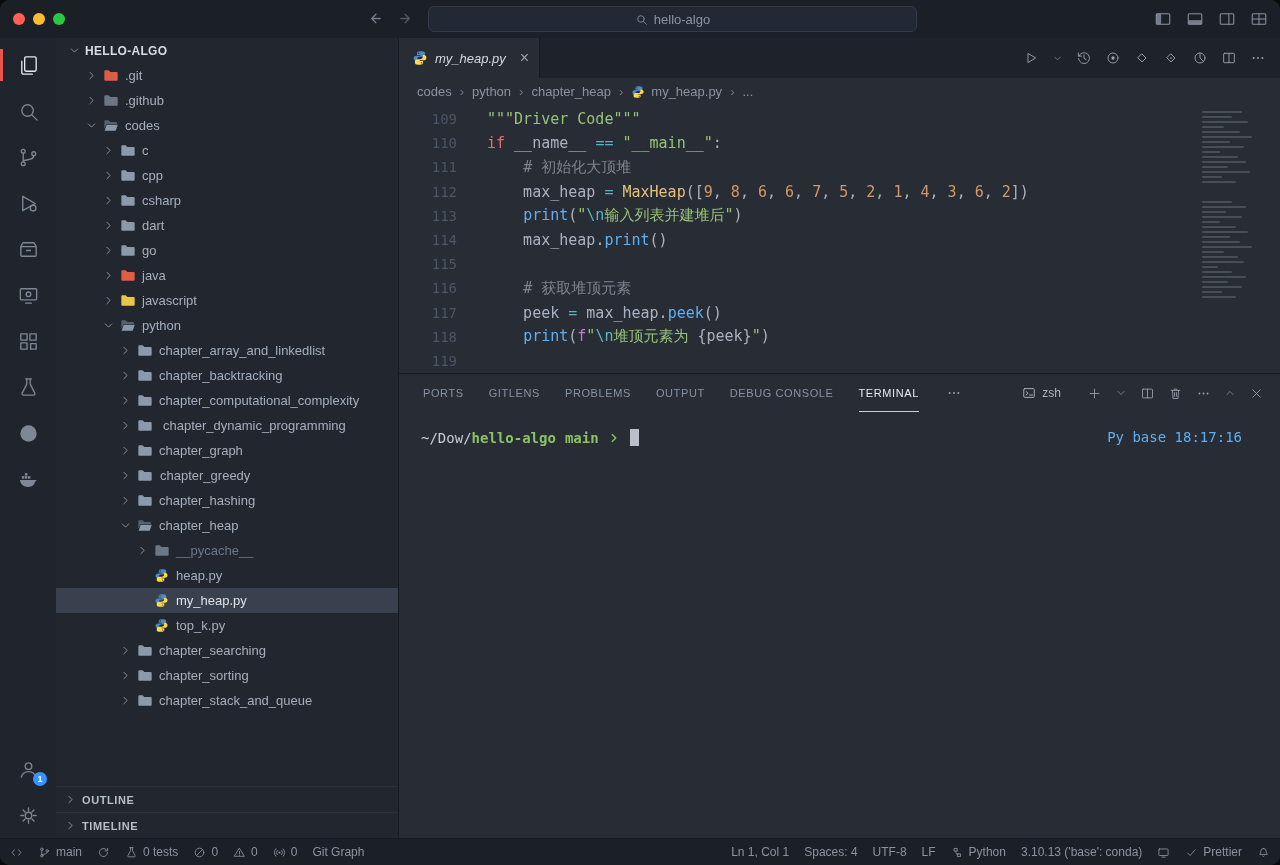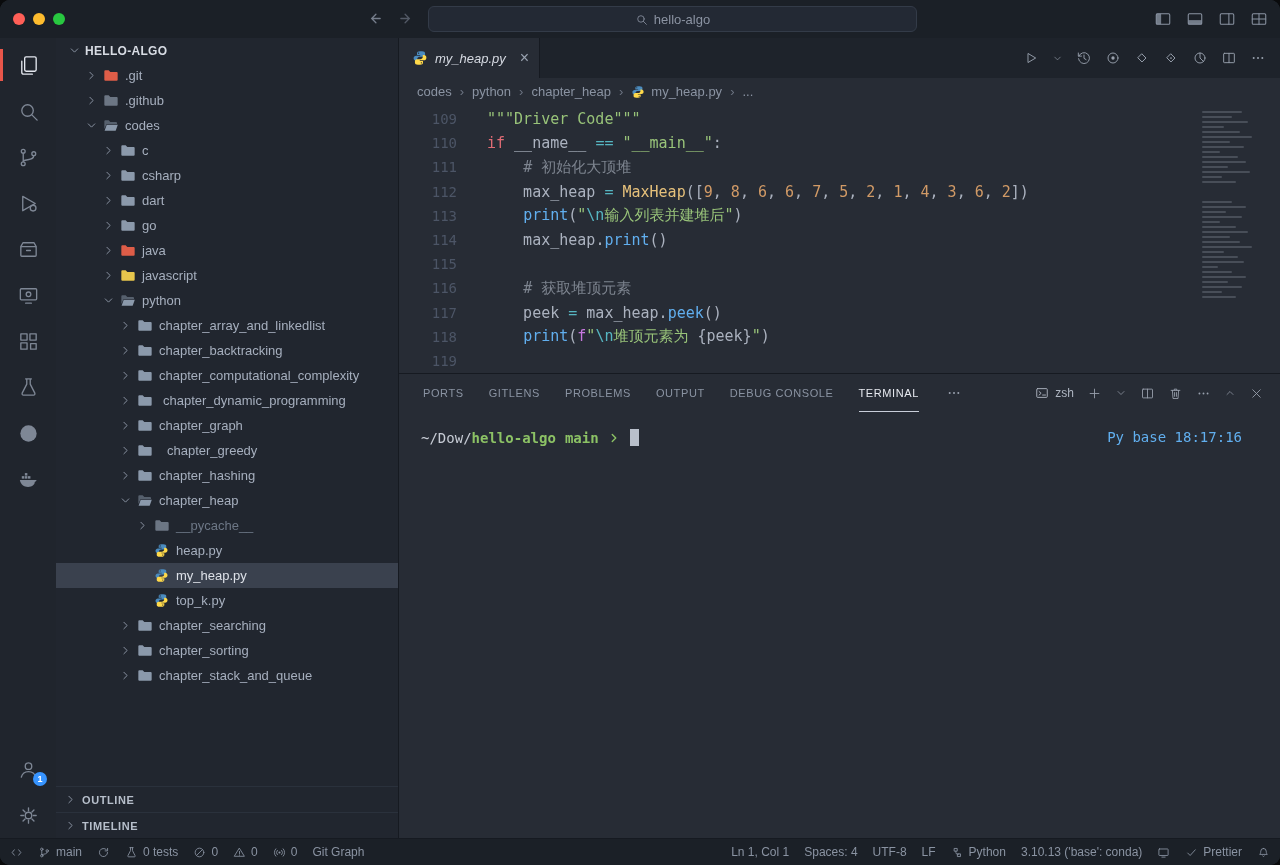--- a/index.html
+++ b/index.html
@@ -65,21 +65,21 @@
   .minimap{position:absolute;right:12px;top:6px;width:66px;cursor:pointer;}
   .minimap div{height:2px;margin-bottom:3px;background:rgba(190,200,215,.22);border-radius:1px;}
   .minimap .mm-gap{height:12px;background:transparent;}
 
   
   .panel{flex:1;border-top:1px solid #161a21;display:flex;flex-direction:column;min-height:0;}
   .panel-head{height:38px;display:flex;align-items:center;padding:0 16px 0 24px;flex:none;}
   .ptab{font-size:11px;letter-spacing:.6px;color:#8a93a2;margin-right:25px;height:100%;display:flex;align-items:center;border-bottom:1px solid transparent;cursor:pointer;}
   .ptab.active{color:#e6e9ef;border-bottom-color:#c9cfda;}
   .ptab-more{color:#99a1ae;display:flex;margin-left:2px;cursor:pointer;}
-  .panel-controls{margin-left:auto;display:flex;align-items:center;gap:13px;color:#99a1ae;}
+  .panel-controls{margin-left:auto;display:flex;align-items:center;gap:26px;color:#99a1ae;}
   .pc{display:flex;align-items:center;cursor:pointer;}
   .shell{display:flex;align-items:center;gap:6px;font-size:12px;color:#aeb5c1;cursor:pointer;}
   .terminal{flex:1;padding:17px 38px 0 22px;font-family:"DejaVu Sans Mono","Liberation Mono",monospace;font-size:14px;display:flex;justify-content:space-between;align-items:flex-start;cursor:text;}
   .prompt{display:flex;align-items:center;}
   .t-cwd{color:#c7ccd5;}
   .t-repo{color:var(--terminal-green);font-weight:700;}
   .t-branch{color:var(--terminal-green);font-weight:700;margin-left:9px;}
   .t-arrow{color:var(--terminal-green);display:flex;margin-left:8px;}
   .cursor{display:inline-block;width:9px;height:17px;background:#b9c0cb;margin-left:9px;}
   .t-right{color:var(--terminal-blue);}
@@ -303,20 +303,33 @@
             <span class="chev">
               <svg viewBox="0 0 24 24" width="13" height="13" fill="none" stroke="currentColor" stroke-width="1.8" stroke-linecap="round" stroke-linejoin="round">
                 <path d="M9 6l6 6-6 6"></path>
               </svg>
             </span>
             <span class="ticon" style="color: rgb(139, 153, 171);">
               <svg viewBox="0 0 24 24" width="16" height="16" fill="none" stroke="currentColor" stroke-width="1.5" stroke-linecap="round" stroke-linejoin="round">
                 <path fill="currentColor" stroke="none" d="M2 5a1.5 1.5 0 0 1 1.5-1.5h5L11 6h9.5A1.5 1.5 0 0 1 22 7.5v10A1.5 1.5 0 0 1 20.5 19h-17A1.5 1.5 0 0 1 2 17.5z"></path>
               </svg>
             </span>
+            <span style="margin-left: 3px;">cpp</span>
+          </div>
+          <div class="tree-row" style="padding-left: 44px;">
+            <span class="chev">
+              <svg viewBox="0 0 24 24" width="13" height="13" fill="none" stroke="currentColor" stroke-width="1.8" stroke-linecap="round" stroke-linejoin="round">
+                <path d="M9 6l6 6-6 6"></path>
+              </svg>
+            </span>
+            <span class="ticon" style="color: rgb(139, 153, 171);">
+              <svg viewBox="0 0 24 24" width="16" height="16" fill="none" stroke="currentColor" stroke-width="1.5" stroke-linecap="round" stroke-linejoin="round">
+                <path fill="currentColor" stroke="none" d="M2 5a1.5 1.5 0 0 1 1.5-1.5h5L11 6h9.5A1.5 1.5 0 0 1 22 7.5v10A1.5 1.5 0 0 1 20.5 19h-17A1.5 1.5 0 0 1 2 17.5z"></path>
+              </svg>
+            </span>
             <span style="margin-left: 3px;">csharp</span>
           </div>
           <div class="tree-row" style="padding-left: 44px; text-align: center;">
             <span class="chev">
               <svg viewBox="0 0 24 24" width="13" height="13" fill="none" stroke="currentColor" stroke-width="1.8" stroke-linecap="round" stroke-linejoin="round">
                 <path d="M9 6l6 6-6 6"></path>
               </svg>
             </span>
             <span class="ticon" style="color: rgb(139, 153, 171);">
               <svg viewBox="0 0 24 24" width="16" height="16" fill="none" stroke="currentColor" stroke-width="1.5" stroke-linecap="round" stroke-linejoin="round">
@@ -447,21 +460,21 @@
             <span class="chev">
               <svg viewBox="0 0 24 24" width="13" height="13" fill="none" stroke="currentColor" stroke-width="1.8" stroke-linecap="round" stroke-linejoin="round">
                 <path d="M9 6l6 6-6 6"></path>
               </svg>
             </span>
             <span class="ticon" style="color: rgb(139, 153, 171);">
               <svg viewBox="0 0 24 24" width="16" height="16" fill="none" stroke="currentColor" stroke-width="1.5" stroke-linecap="round" stroke-linejoin="round">
                 <path fill="currentColor" stroke="none" d="M2 5a1.5 1.5 0 0 1 1.5-1.5h5L11 6h9.5A1.5 1.5 0 0 1 22 7.5v10A1.5 1.5 0 0 1 20.5 19h-17A1.5 1.5 0 0 1 2 17.5z"></path>
               </svg>
             </span>
-            <span style="margin-left: 11px;">chapter_greedy</span>
+            <span style="margin-left: 4px;">chapter_greedy</span>
           </div>
           <div class="tree-row" style="padding-left: 61px;">
             <span class="chev">
               <svg viewBox="0 0 24 24" width="13" height="13" fill="none" stroke="currentColor" stroke-width="1.8" stroke-linecap="round" stroke-linejoin="round">
                 <path d="M9 6l6 6-6 6"></path>
               </svg>
             </span>
             <span class="ticon" style="color: rgb(139, 153, 171);">
               <svg viewBox="0 0 24 24" width="16" height="16" fill="none" stroke="currentColor" stroke-width="1.5" stroke-linecap="round" stroke-linejoin="round">
                 <path fill="currentColor" stroke="none" d="M2 5a1.5 1.5 0 0 1 1.5-1.5h5L11 6h9.5A1.5 1.5 0 0 1 22 7.5v10A1.5 1.5 0 0 1 20.5 19h-17A1.5 1.5 0 0 1 2 17.5z"></path>

